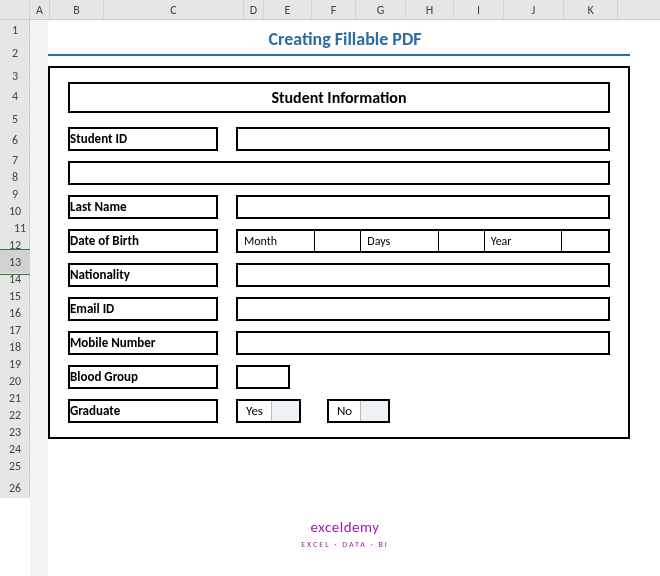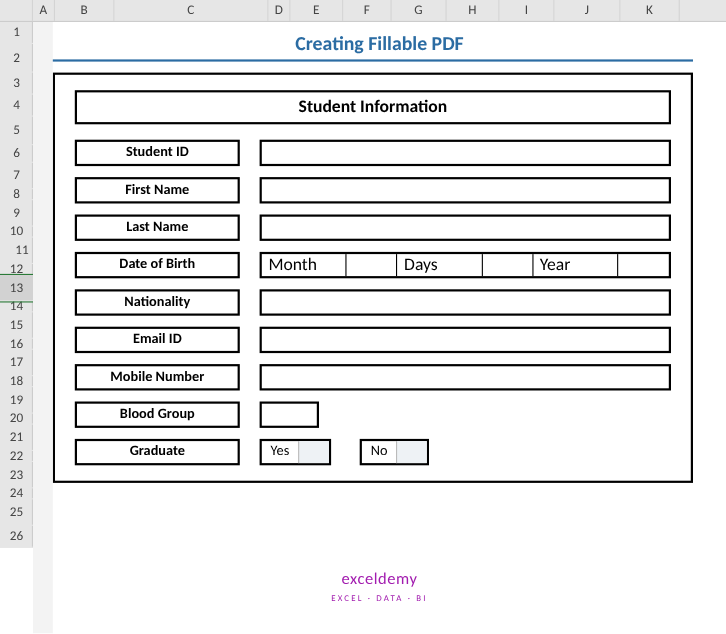--- a/index.html
+++ b/index.html
@@ -19,29 +19,29 @@
   .rowhdrs { position:absolute; left:0; top:20px; width:30px; background:#e6e6e6; border-right:1px solid #ccc; }
   .rowhdr { text-align:center; font-size:12px; color:#444; border-bottom:1px solid #e6e6e6; width:30px; }
   .rowhdr.sel { background:#d2d2d2; outline:1px solid #2a7a38; }
   .sheet { position:absolute; left:30px; top:20px; right:0; bottom:0; background:#fff; }
   .faint { position:absolute; background:#f3f3f3; }
   .underline { height:2px; background:#2b6ca3; position:relative; }
   .title { text-align:center; font-size:18px; font-weight:bold; color:#2b6ca3; padding:8px 0 4px; }
   .formouter { border:2.5px solid #000; margin:10px 30px 0 18px; padding:14px 18px 4px 18px; }
   .section-title { border:2px solid #000; text-align:center; font-weight:bold; font-size:16px; padding:4px; margin-bottom:14px; }
   .row { display:flex; align-items:stretch; margin-bottom:10px; height:24px; }
-  .label { width:150px; border:2px solid #000; text-align:center; font-weight:bold; font-size:13px; line-height:20px; margin-right:18px; }
+  .label { width:150px; border:2px solid #000; font-weight:bold; font-size:13px; line-height:20px; margin-right:18px; }
   .longbox { flex:1; border:2px solid #000; }
   .smallbox { width:54px; border:2px solid #000; }
   .optgrp { display:flex; gap:6px; align-items:stretch; }
   .opt { display:flex; border:2px solid #000; height:24px; }
   .opttx { padding:0 8px; line-height:20px; font-size:13px; }
   .optck { width:28px; background:#eef2f5; border-left:1.5px solid #bbb; }
   .seg3 { display:flex; flex:1; border:2px solid #000; }
-  .seg { flex:1; border-right:1.5px solid #000; padding-left:6px; font-size:16px; line-height:20px; }
+  .seg { flex:1; border-right:1.5px solid #000; padding-left:6px; font-size:12px; line-height:20px; }
   .seg:last-child { border-right:none; }
   .segv { width:46px; border-right:1.5px solid #000; }
   .segv:last-child { border-right:none; }
   .watermark { position:absolute; left:50%; bottom:24px; transform:translateX(-50%); color:#a21caf; font-size:15px; text-align:center; line-height:15px; pointer-events:none; letter-spacing:0.5px;}
   .watermark .sm { font-size:8px; letter-spacing:2px; }
 </style>
 </head>
 <body>
 
 <div class="colhdrs">
@@ -97,21 +97,20 @@
     <div class="underline" style="margin:0 30px 0 18px"></div>
 
     <div class="formouter">
       <div class="section-title">Student Information</div>
 
       <div class="row">
         <div class="label">Student ID</div>
         <div class="longbox"></div>
       </div>
       <div class="row">
-        <div class="label">First Name</div>
         <div class="longbox"></div>
       </div>
       <div class="row">
         <div class="label">Last Name</div>
         <div class="longbox"></div>
       </div>
 
 
       <div class="row">
         <div class="label">Date of Birth</div>

